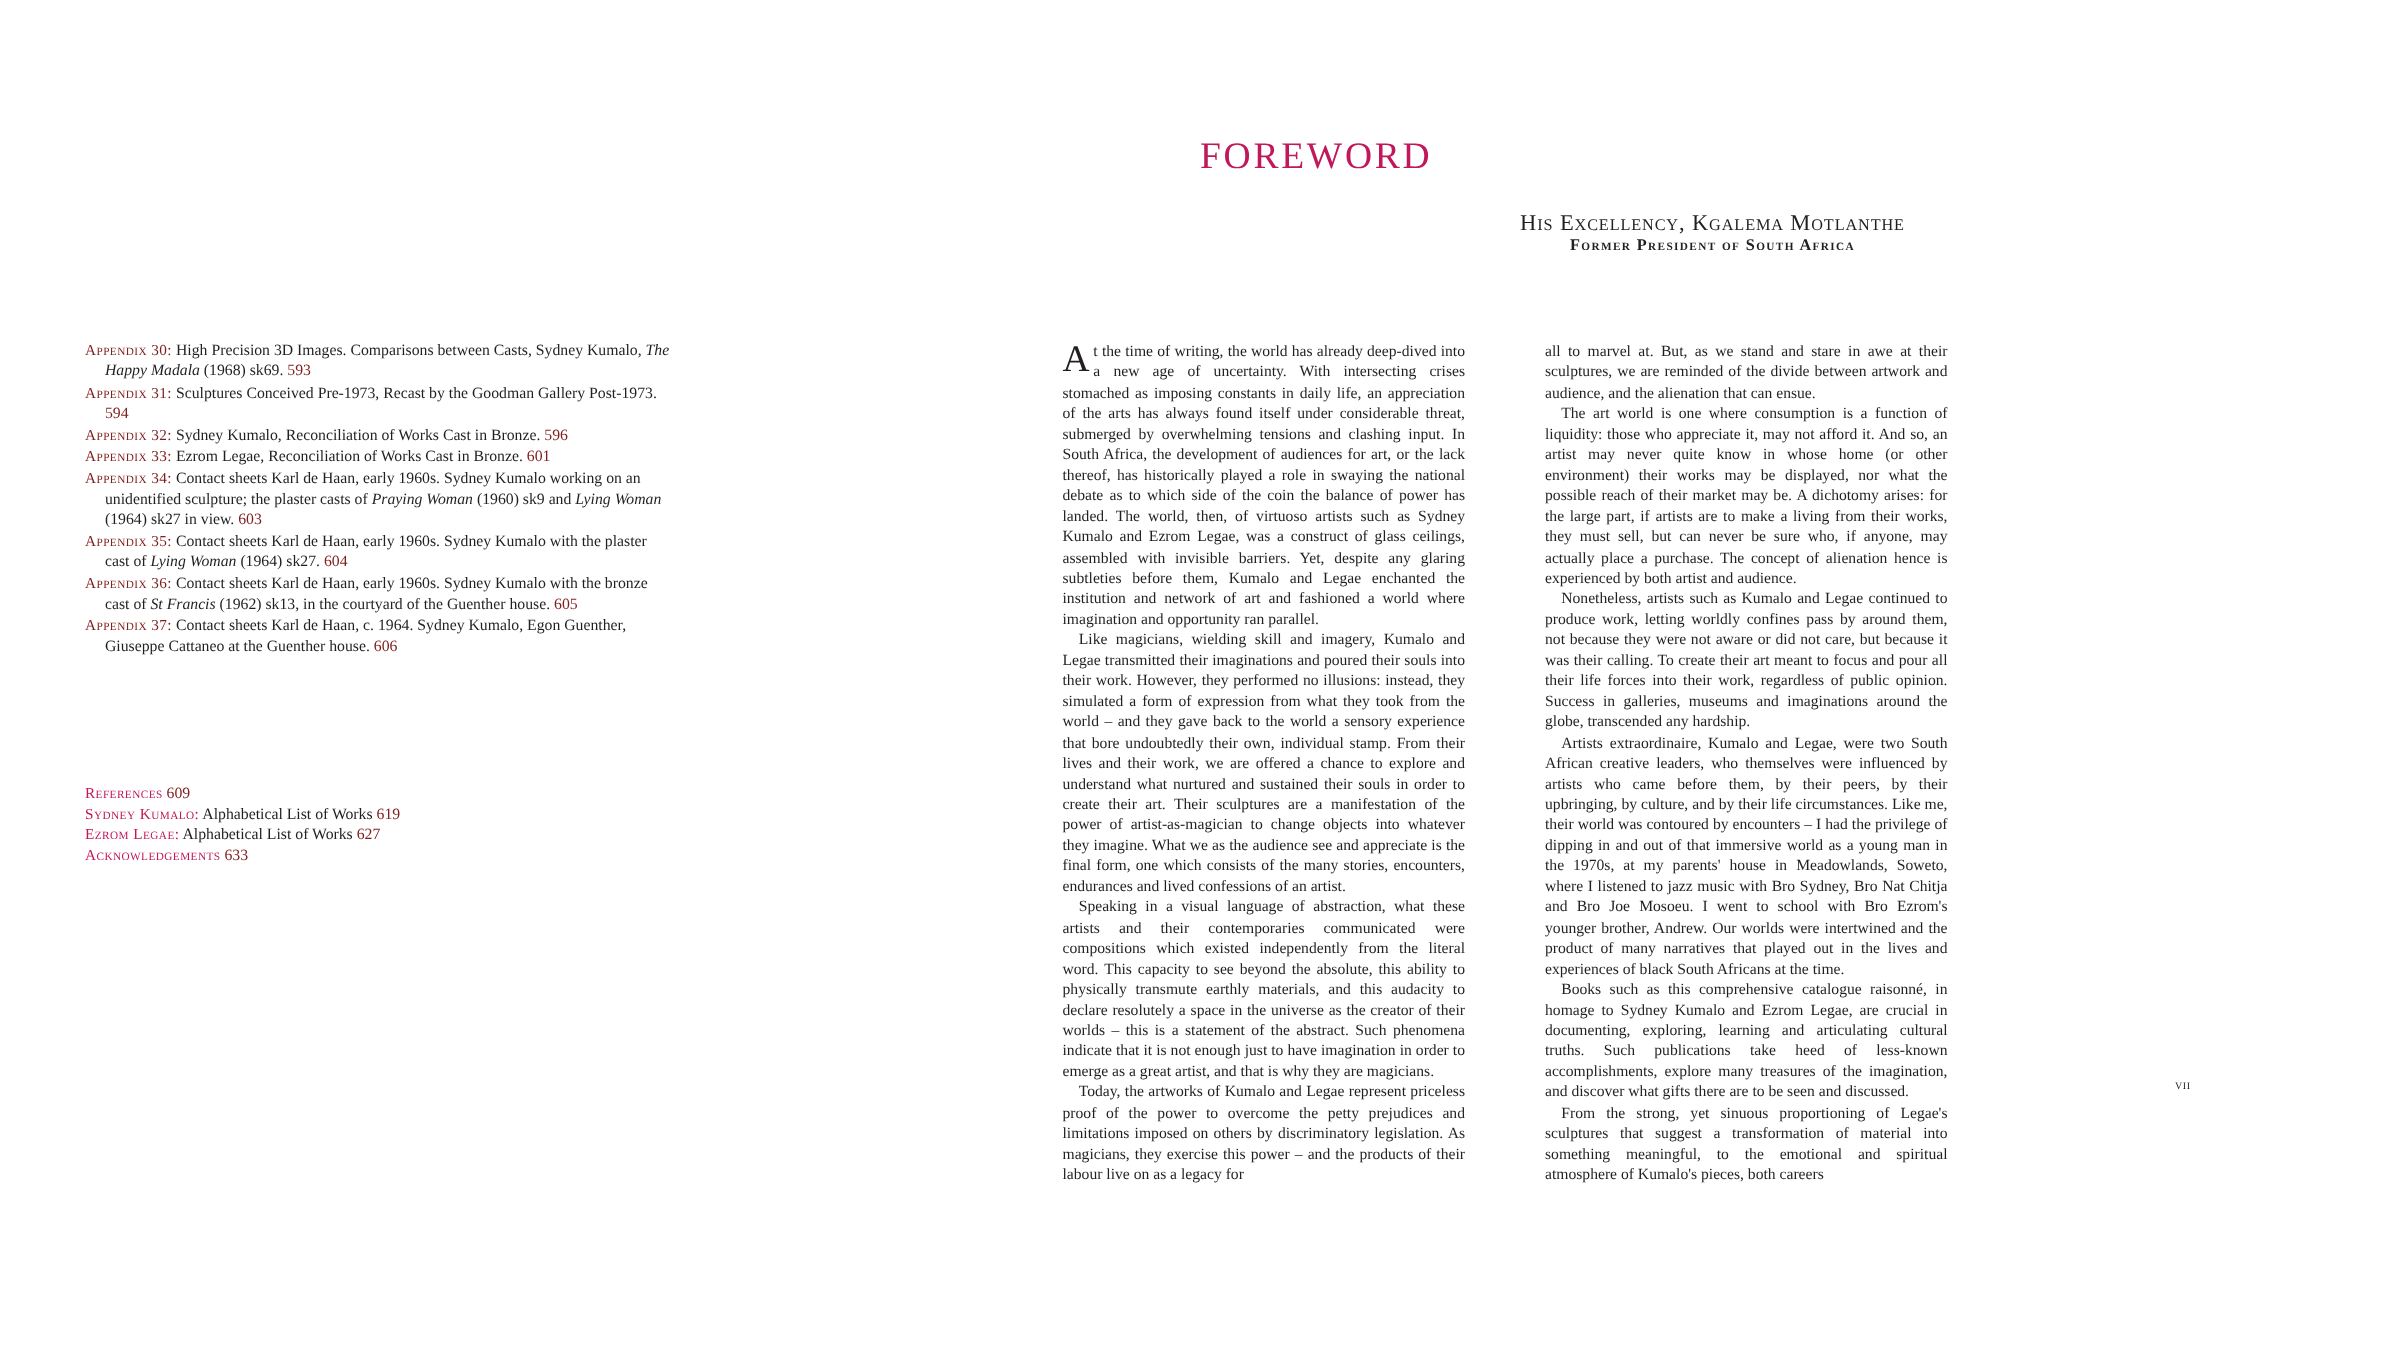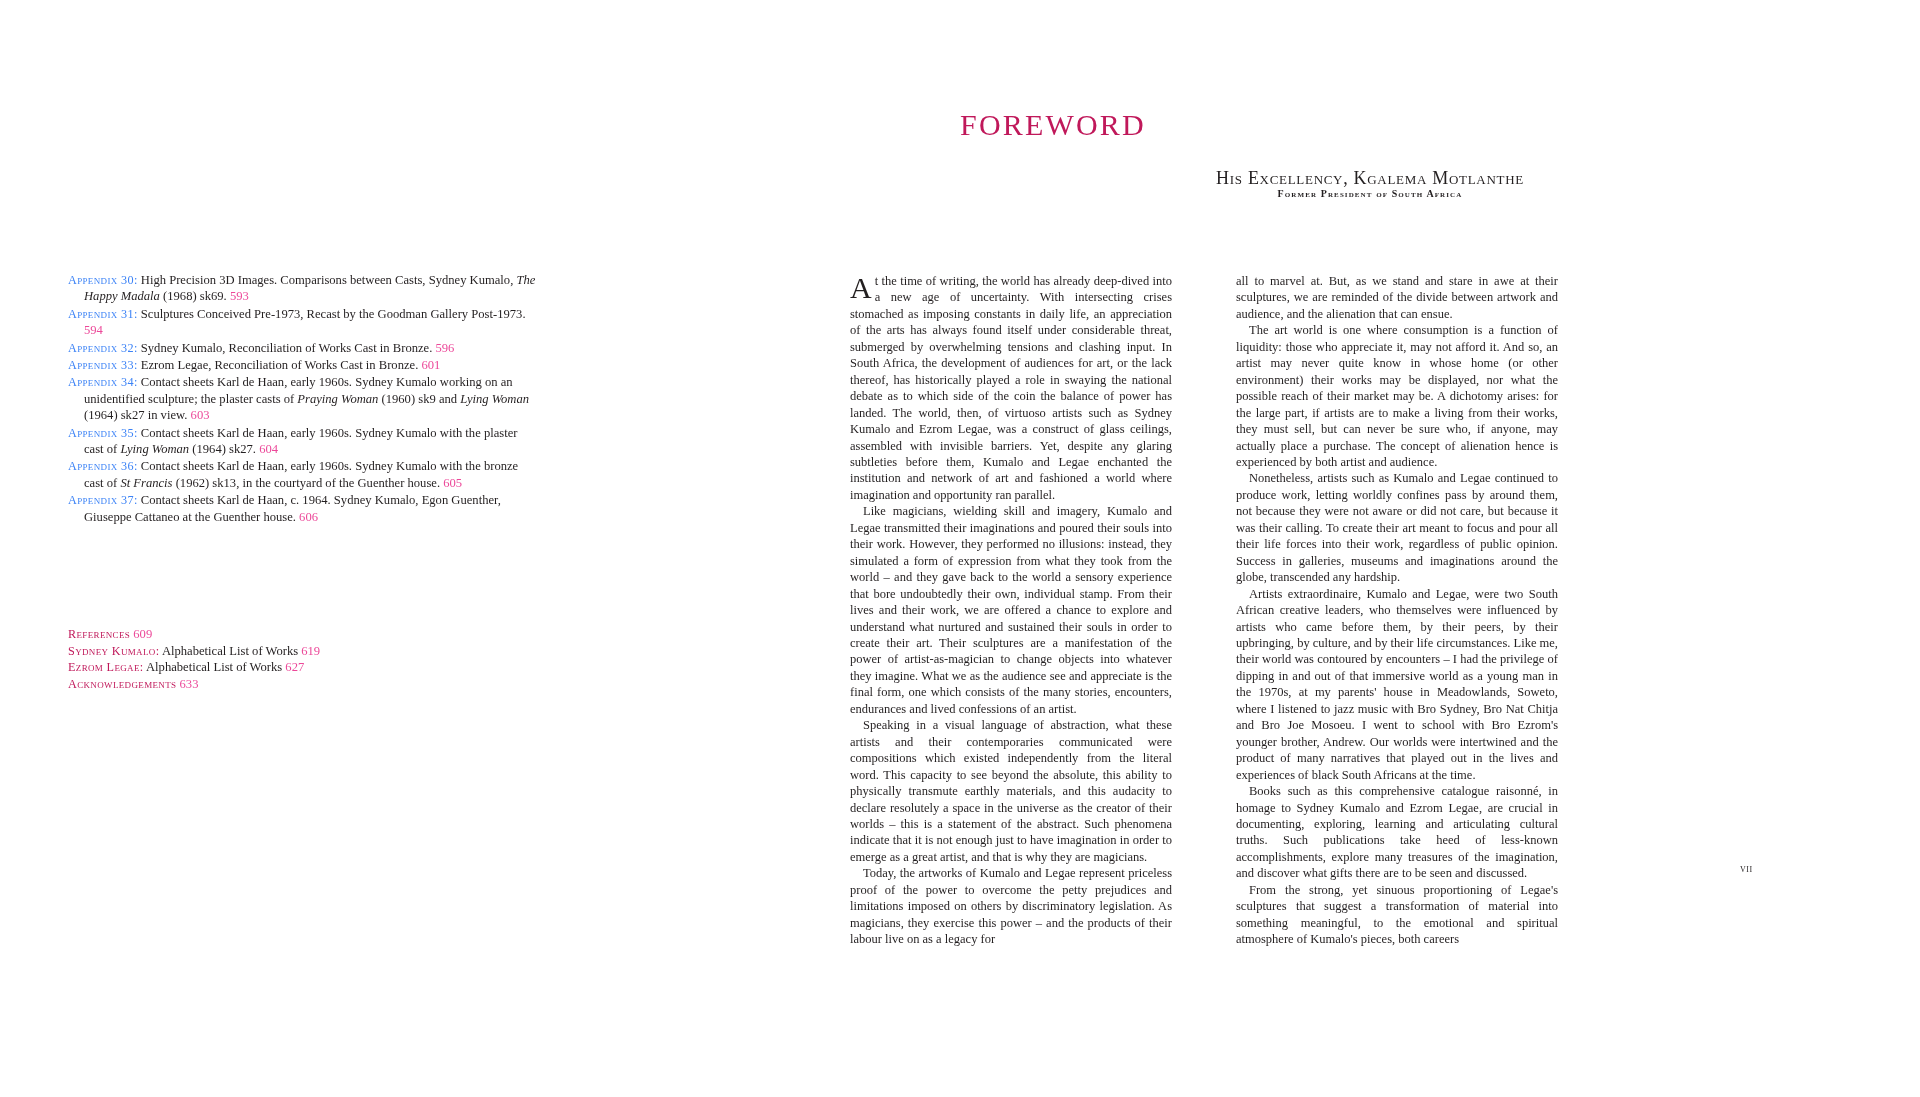--- a/index.html
+++ b/index.html
@@ -32,27 +32,27 @@
   }
   .entry {
     margin-bottom: 1px;
     text-indent: 0;
     padding-left: 16px;
   }
   .entry > .lead {
     margin-left: -16px;
   }
   .lead {
-    color: #3b82f6;
+    color: #7f1d1d;
     font-variant: small-caps;
     letter-spacing: 0.35px;
     font-size: 12.2px;
   }
   .pg {
-    color: #ec4899;
+    color: #7f1d1d;
   }
   .it { font-style: italic; }
 
   .backmatter {
     position: absolute;
     left: 68px;
     top: 590px;
     width: 470px;
     font-size: 12.6px;
     line-height: 16.6px;
@@ -88,21 +88,21 @@
     font-size: 18px;
     letter-spacing: 0.7px;
   }
   .fw-role {
     position: absolute;
     left: 960px;
     top: 188px;
     width: 820px;
     text-align: center;
     font-variant: small-caps;
-    font-size: 10px;
+    font-size: 13px;
     letter-spacing: 1.1px;
     font-weight: bold;
   }
 
   .body-cols {
     position: absolute;
     left: 850px;
     top: 273px;
     width: 930px;
     height: 560px;

